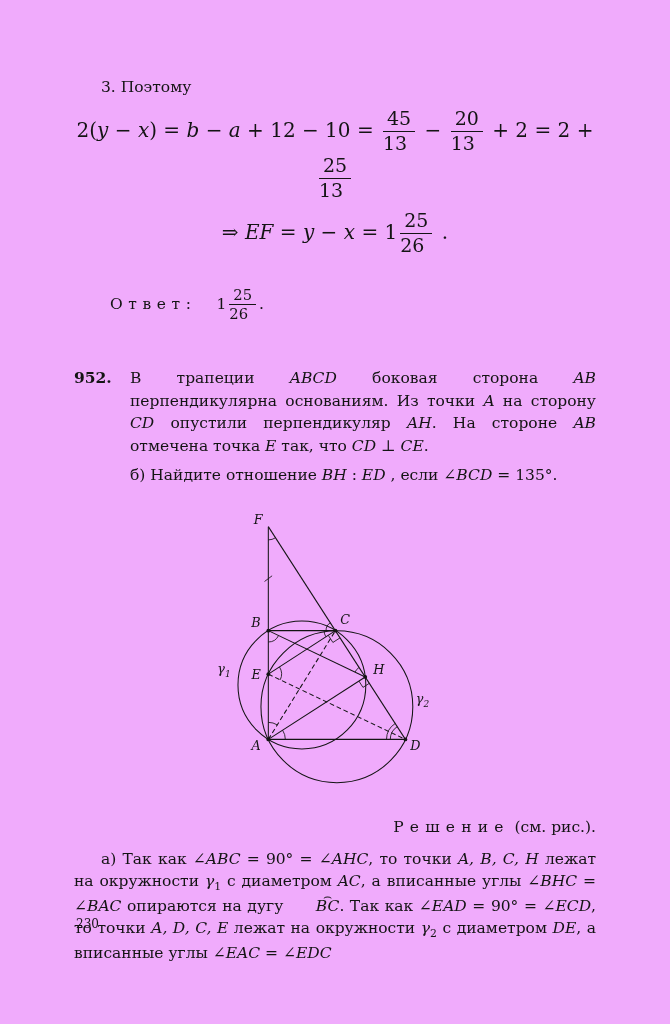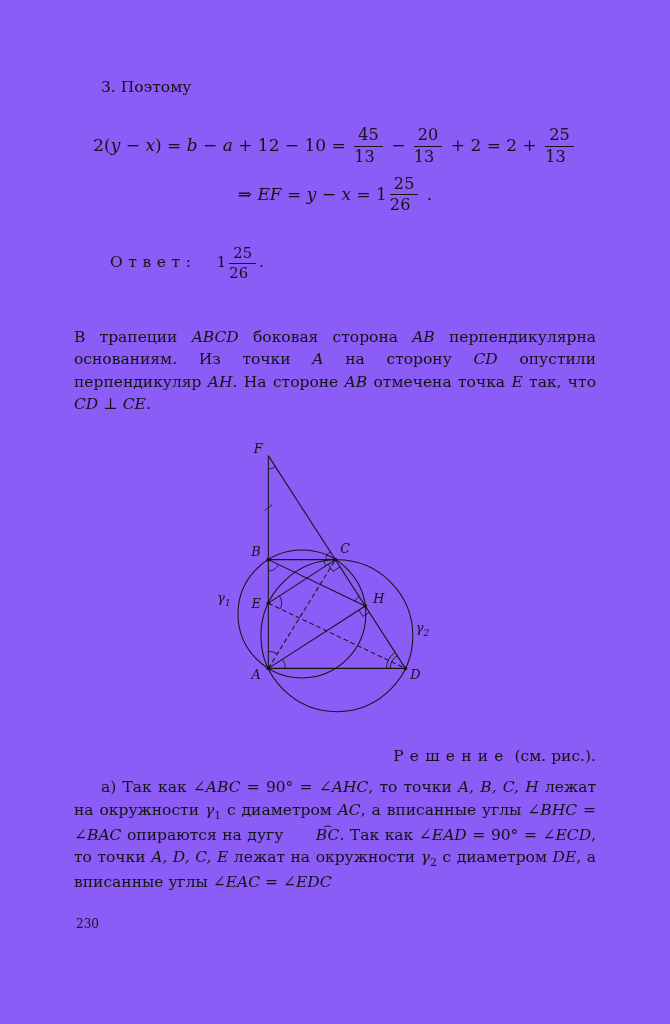--- a/index.html
+++ b/index.html
@@ -1,22 +1,22 @@
 <!DOCTYPE html>
 <html><head>
 <meta charset="utf-8">
 <style>
   html,body{margin:0;padding:0;background:#fff;}
-  .page{position:relative;width:670px;height:1024px;background:#8b5cf6;color:#141414;
+  .page{position:relative;width:670px;height:1024px;background:#f0abfc;color:#141414;
         box-sizing:border-box;padding:76px 74px 0 74px;
         font-family:"DejaVu Serif",serif;font-size:15.5px;line-height:1.45;overflow:hidden;}
   i{font-style:italic;}
   sub{font-size:.7em;}
   .indent{margin-left:27px;}
-  .eqblock{font-size:17px;margin-top:28px;}
+  .eqblock{font-size:20px;margin-top:10px;}
   .eqrow{text-align:center;margin:8px 0;}
   .frac{display:inline-block;text-align:left;vertical-align:middle;line-height:1.15;margin:0 3px;font-size:.95em;}
   .frac .fn{display:block;border-bottom:1.2px solid #141414;padding:0 4px 1px 4px;}
   .frac .fd{display:block;padding-top:1px;}
   .answer{margin:30px 0 0 36px;}
   .spaced{letter-spacing:.36em;margin-right:20px;}
   .spaced2{letter-spacing:.40em;}
   .problem{display:flex;margin-top:44px;}
   .pnum{flex:none;width:56px;font-weight:bold;}
   .pbody{flex:1;}
@@ -38,22 +38,24 @@
   <div class="indent">3. Поэтому</div>
 
   <div class="eqblock">
     <div class="eqrow"><span>2(</span><i>y</i><span> − </span><i>x</i><span>) = </span><i>b</i><span> − </span><i>a</i><span> + 12 − 10 = </span><span class="frac"><span class="fn">45</span><span class="fd">13</span></span> <span>−</span> <span class="frac"><span class="fn">20</span><span class="fd">13</span></span> <span>+ 2 = 2 +</span> <span class="frac"><span class="fn">25</span><span class="fd">13</span></span></div>
     <div class="eqrow"><span>⇒ </span><i>EF</i><span> = </span><i>y</i><span> − </span><i>x</i><span> = 1</span><span class="frac"><span class="fn">25</span><span class="fd">26</span></span> <span>.</span></div>
   </div>
 
   <div class="answer"><span class="spaced">Ответ:</span><span><span>1</span><span class="frac"><span class="fn">25</span><span class="fd">26</span></span><span>.</span></span></div>
 
   <div class="problem">
+    <div class="pnum">952.</div>
     <div class="pbody">
       <div class="ppara"><span>В трапеции </span><i>ABCD</i><span> боковая сторона </span><i>AB</i><span> перпендикулярна основаниям. Из точки </span><i>A</i><span> на сторону </span><i>CD</i><span> опустили перпендикуляр </span><i>AH</i><span>. На стороне </span><i>AB</i><span> отмечена точка </span><i>E</i><span> так, что </span><i>CD</i><span> ⊥ </span><i>CE</i><span>.</span></div>
+      <div class="pitem"><span>б) Найдите отношение </span><i>BH</i><span> : </span><i>ED</i><span> , если </span><span>∠</span><i>BCD</i><span> = 135°.</span></div>
     </div>
   </div>
 
   <div class="figwrap">
     <svg viewBox="0 0 262 312" width="248" height="295">
       <g stroke="#141414" stroke-width="1.1" fill="none">
         <line x1="70" y1="25" x2="70" y2="250"></line>
         <line x1="70" y1="25" x2="215" y2="250"></line>
         <line x1="70" y1="135" x2="141" y2="135"></line>
         <line x1="70" y1="250" x2="215" y2="250"></line>

